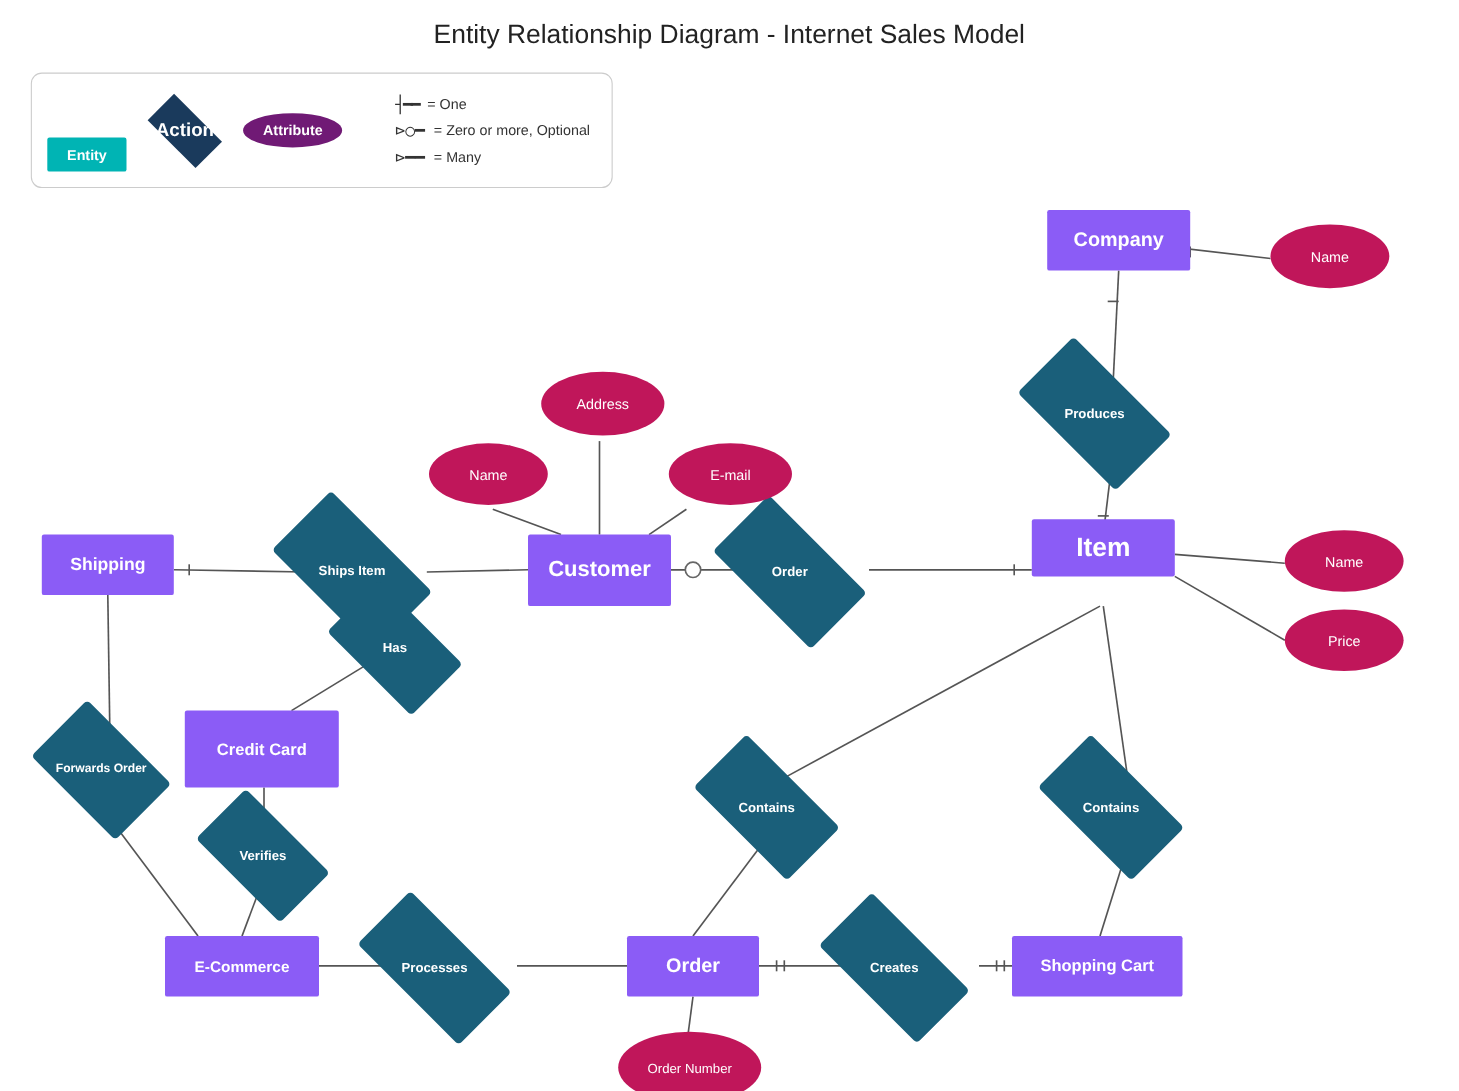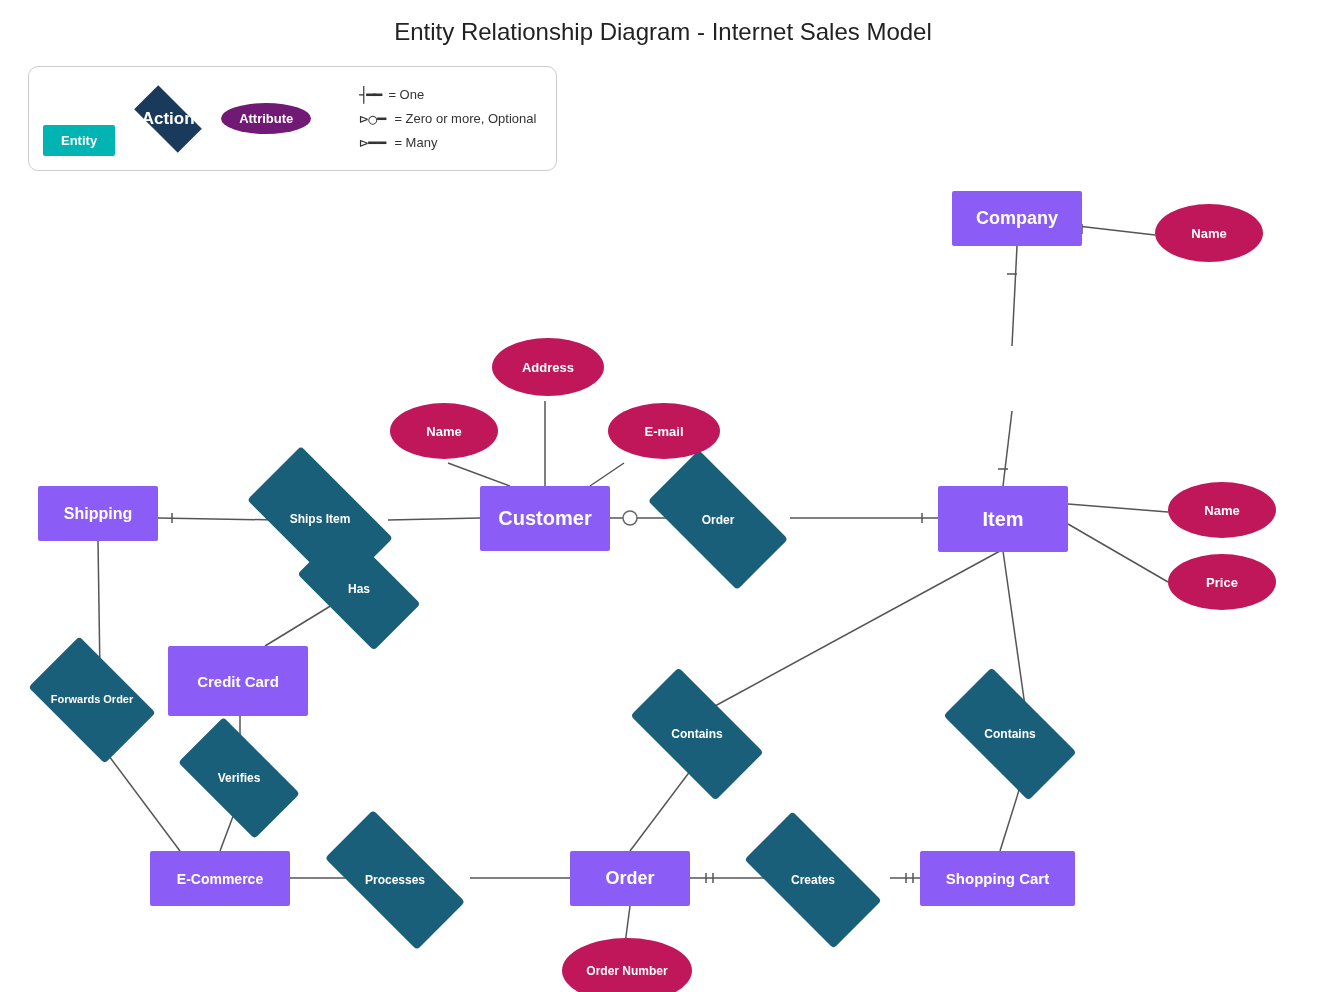--- a/index.html
+++ b/index.html
@@ -91,21 +91,21 @@
       color: #fff;
       font-weight: bold;
       line-height: 1.2;
     }
 
     
     .attribute {
       position: absolute;
       background: #c0165a;
       color: #fff;
-      font-weight: bold;
+      font-weight: normal;
       display: flex;
       align-items: center;
       justify-content: center;
       text-align: center;
       border-radius: 50%;
       font-size: 13px;
     }
 
     svg.connections {
       position: absolute;
@@ -267,21 +267,21 @@
 
   <div class="entity" style="left:952px;top:135px;width:130px;height:55px;font-size:18px">
     <span>Company</span>
   </div>
   <div class="entity" style="left:38px;top:430px;width:120px;height:55px;font-size:16px">
     <span>Shipping</span>
   </div>
   <div class="entity" style="left:480px;top:430px;width:130px;height:65px;font-size:20px">
     <span>Customer</span>
   </div>
-  <div class="entity" style="left:938px;top:430px;width:130px;height:66px;font-size:20px">
+  <div class="entity" style="left:938px;top:416px;width:130px;height:52px;font-size:24px">
     <span>Item</span>
   </div>
   <div class="entity" style="left:168px;top:590px;width:140px;height:70px;font-size:15px">
     <span>Credit Card</span>
   </div>
   <div class="entity" style="left:150px;top:795px;width:140px;height:55px;font-size:14px">
     <span>E-Commerce</span>
   </div>
   <div class="entity" style="left:570px;top:795px;width:120px;height:55px;font-size:18px">
     <span>Order</span>
@@ -291,20 +291,24 @@
   </div>
 
   <div class="diamond" style="left:255px;top:425px;width:130px;height:76px">
     <div class="diamond-inner" style="background:#1a5f7a;border-radius:4px"></div>
     <span class="diamond-label">Ships Item</span>
   </div>
   <div class="diamond" style="left:655px;top:428px;width:126px;height:72px">
     <div class="diamond-inner" style="background:#1a5f7a;border-radius:4px"></div>
     <span class="diamond-label">Order</span>
   </div>
+  <div class="diamond" style="left:932px;top:284px;width:126px;height:72px">
+    <div class="diamond-inner" style="background:#1a5f7a;border-radius:4px"></div>
+    <span class="diamond-label">Produces</span>
+  </div>
   <div class="diamond" style="left:305px;top:500px;width:108px;height:66px">
     <div class="diamond-inner" style="background:#1a5f7a;border-radius:4px"></div>
     <span class="diamond-label">Has</span>
   </div>
   <div class="diamond" style="left:38px;top:608px;width:108px;height:72px">
     <div class="diamond-inner" style="background:#1a5f7a;border-radius:4px"></div>
     <span class="diamond-label" style="font-size:11px">Forwards Order</span>
   </div>
   <div class="diamond" style="left:185px;top:690px;width:108px;height:64px">
     <div class="diamond-inner" style="background:#1a5f7a;border-radius:4px"></div>

